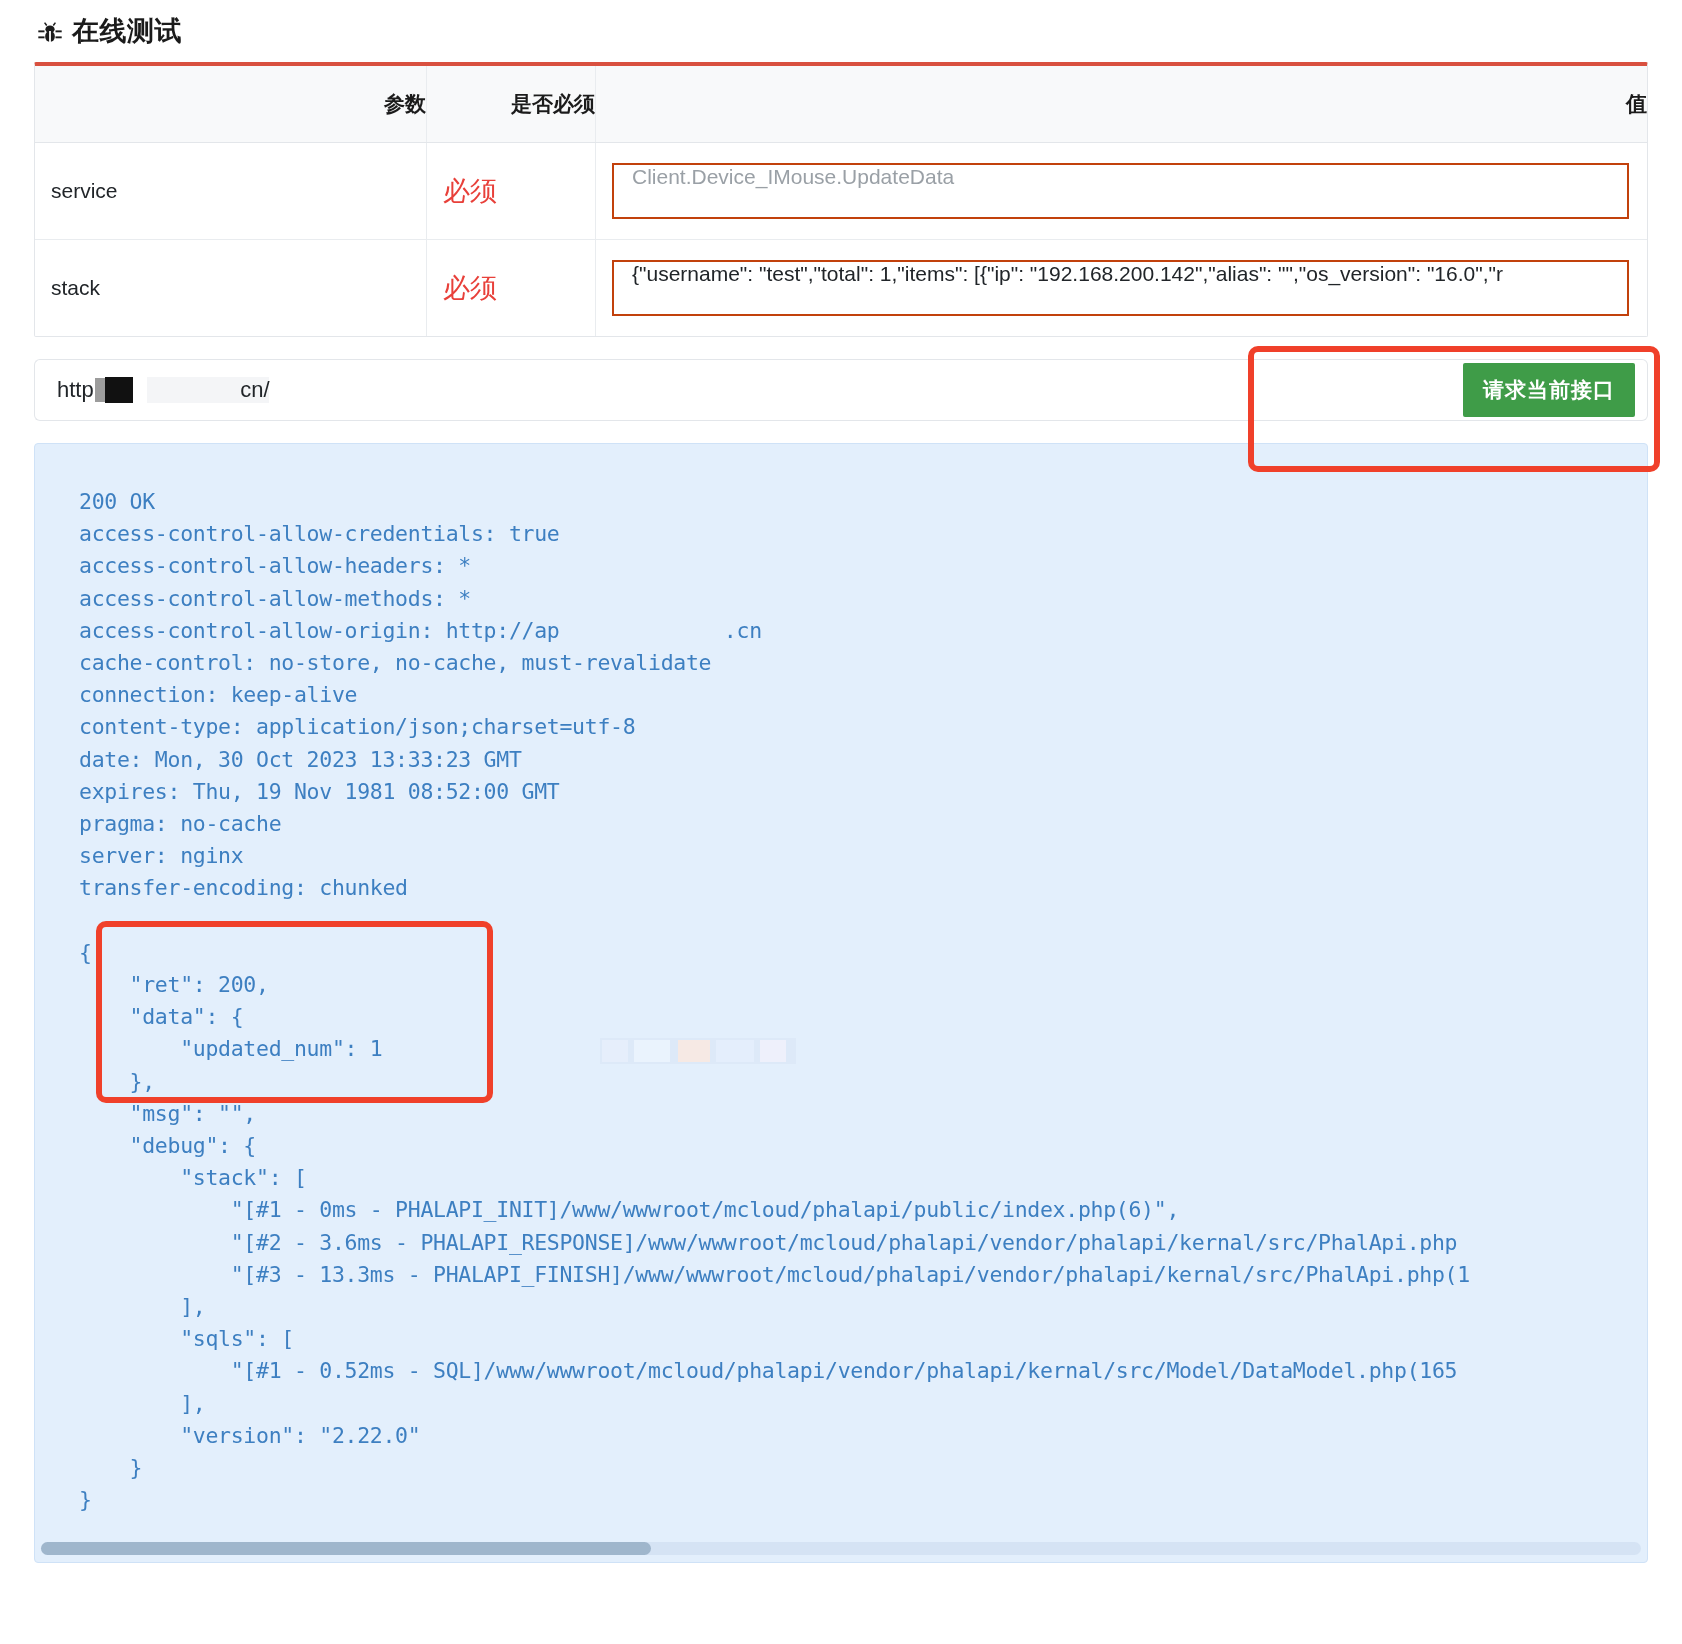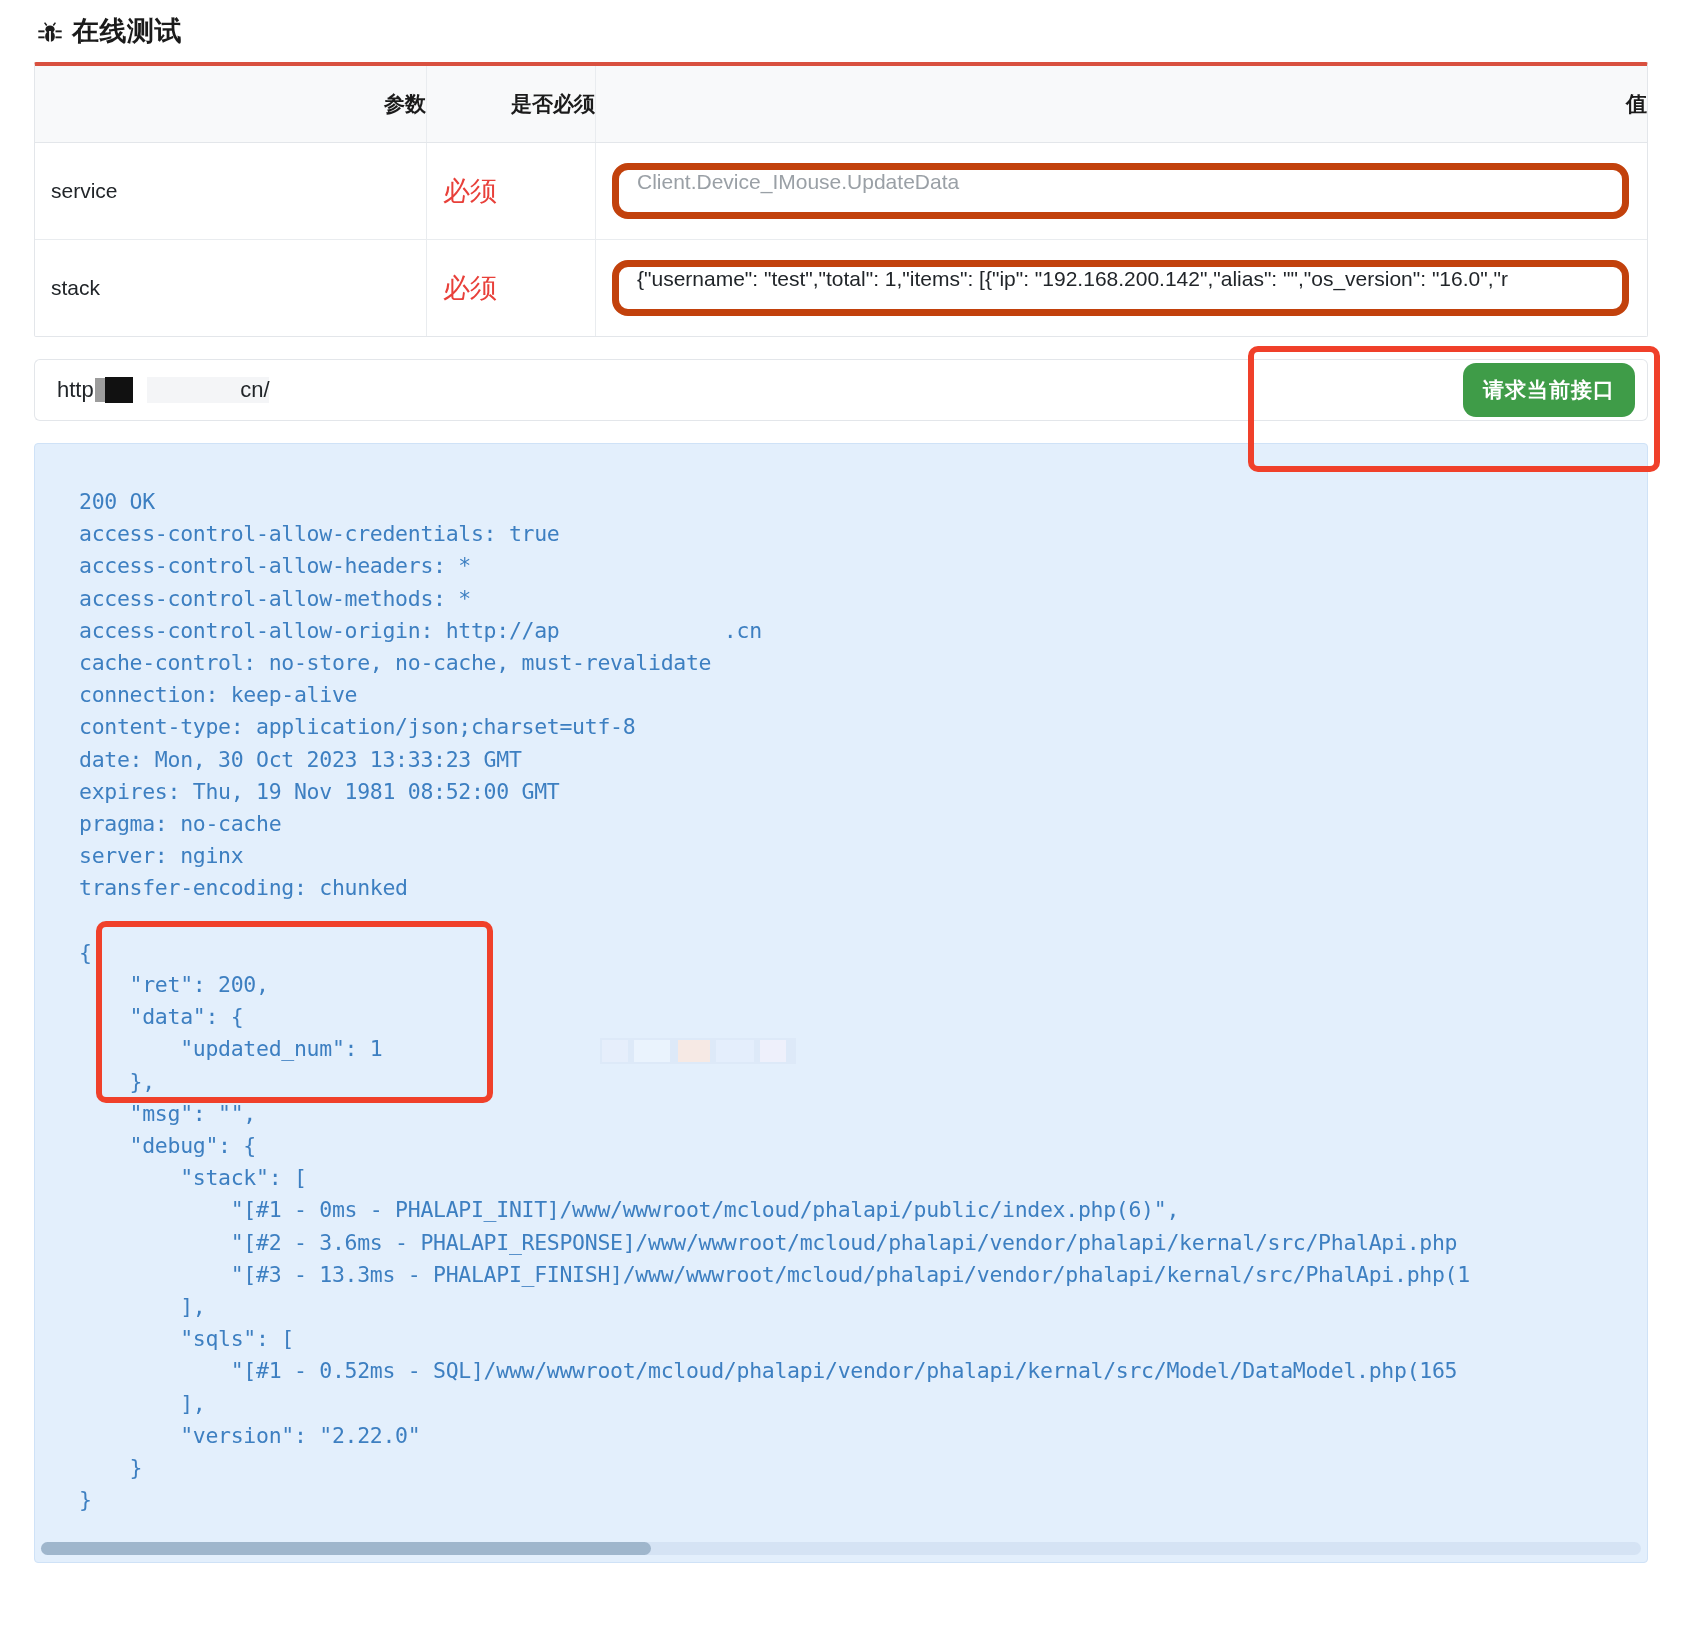--- a/index.html
+++ b/index.html
@@ -91,22 +91,22 @@
     color: #e8403a;
     font-size: 27px;
   }
 
   .value-cell { padding-right: 18px !important; }
 
   .field-input {
     width: 100%;
     box-sizing: border-box;
     height: 56px;
-    border: 7px solid #c2410c;
-    border-radius: 16px;
+    border: 2px solid #c2410c;
+    border-radius: 0;
     background: #fff;
     font-family: "Liberation Sans", sans-serif;
     font-size: 21px;
     padding: 0 18px;
     color: #212529;
     outline: none;
     white-space: nowrap;
     overflow: hidden;
   }
   .field-input.placeholder-style { color: #9aa0a6; }
@@ -165,21 +165,21 @@
     height: 26px;
     background: #f4f5f7;
   }
 
   .go-button {
     flex: 0 0 auto;
     width: 172px;
     background: #3f9c48;
     color: #fff;
     border: none;
-    border-radius: 13px;
+    border-radius: 2px;
     font-family: "Liberation Sans", sans-serif;
     font-size: 21px;
     font-weight: 700;
     letter-spacing: 1px;
     cursor: pointer;
     margin: 4px 4px 4px 0;
     height: 54px;
     align-self: center;
   }
   .btn-shell {

